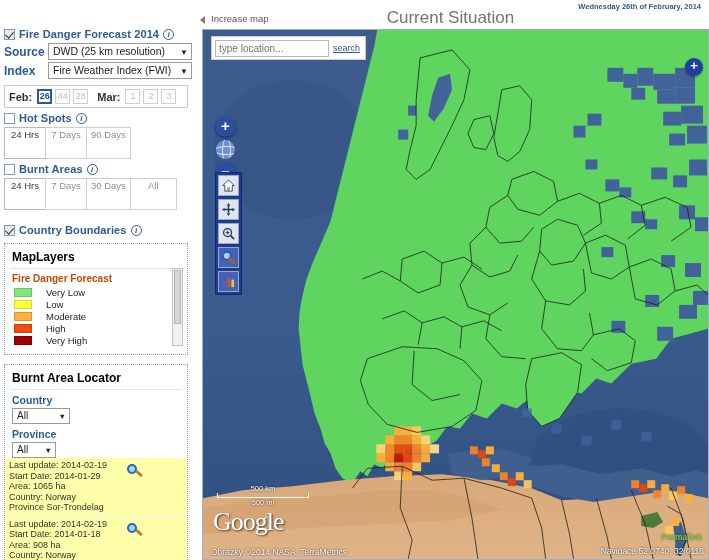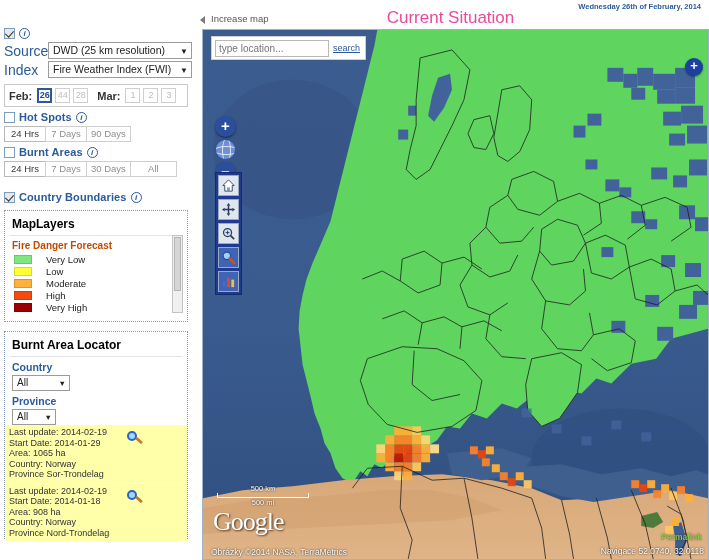--- a/index.html
+++ b/index.html
@@ -52,21 +52,21 @@
     width: 11px; height: 11px; line-height: 10px;
     border: 1px solid #2b5a9b; border-radius: 50%;
     color: #2b5a9b; font-size: 8px; text-align: center;
     font-style: italic; font-weight: bold;
   }
   .field-row {
     display: flex; align-items: center;
     margin: 2px 0 2px 4px;
   }
   .field-lbl {
-    color: #2b5a9b; font-size: 14px; font-weight: normal;
+    color: #2b5a9b; font-size: 12px; font-weight: bold;
     width: 44px; flex: 0 0 auto;
   }
   .sel {
     position: relative;
     flex: 1 1 auto;
     height: 17px;
     border: 1px solid #9b9b9b;
     background: #fff;
     font-size: 10.5px;
     color: #222;
@@ -97,21 +97,21 @@
     text-align: center; font-size: 9px; color: #bdbdbd;
     background: #fff;
   }
   .day.active {
     border: 2px solid #2b5a9b;
     color: #1c4b8c; font-weight: bold;
     line-height: 11px;
   }
   .btn-row { display: flex; margin: 2px 0 4px 4px; }
   .tbtn {
-    height: 16px; line-height: 14px;
+    height: 32px; line-height: 14px;
     border: 1px solid #cfcfcf;
     background: #fff;
     font-size: 9.5px; color: #8f8f8f;
     text-align: center; padding: 0 4px;
     min-width: 42px;
     margin-right: -1px;
   }
   .tbtn.dark { color: #3a3a3a; border-color: #b9b9b9; }
   .tbtn.wide { min-width: 47px; }
 
@@ -207,21 +207,21 @@
   }
   .tri-left {
     width: 0; height: 0;
     border-top: 4px solid transparent;
     border-bottom: 4px solid transparent;
     border-right: 5px solid #7a7a7a;
   }
   #page-title {
     position: absolute; left: 0; right: 0; top: 8px;
     text-align: center;
-    font-size: 17px; color: #ec4899;
+    font-size: 17px; color: #737373;
   }
   #date-stamp {
     position: absolute; right: 8px; top: 2px;
     font-size: 7.5px; color: #2b5a9b; font-weight: bold;
   }
 
   
   #map {
     position: absolute; left: 202px; top: 29px;
     width: 507px; height: 531px;
@@ -352,20 +352,21 @@
 </head>
 <body>
 
 <div id="app">
 
   <div id="left-panel">
 
     <div style="margin-top:28px;">
       <div class="row-check">
         <span class="cb checked"></span>
+        <span class="lbl-blue">Fire Danger Forecast 2014</span>
         <span class="info-i">i</span>
       </div>
 
       <div class="field-row">
         <span class="field-lbl">Source</span>
         <span class="sel">DWD (25 km resolution)</span>
       </div>
 
       <div class="field-row">
         <span class="field-lbl">Index</span>

